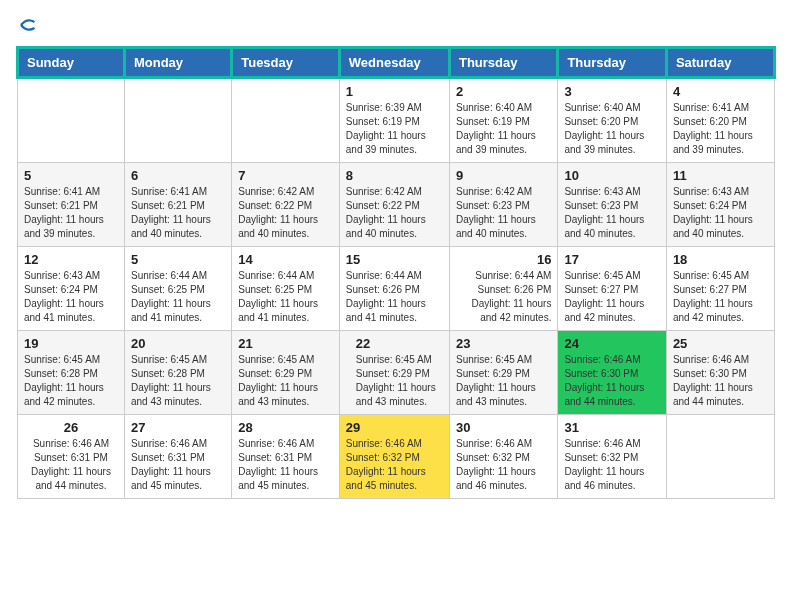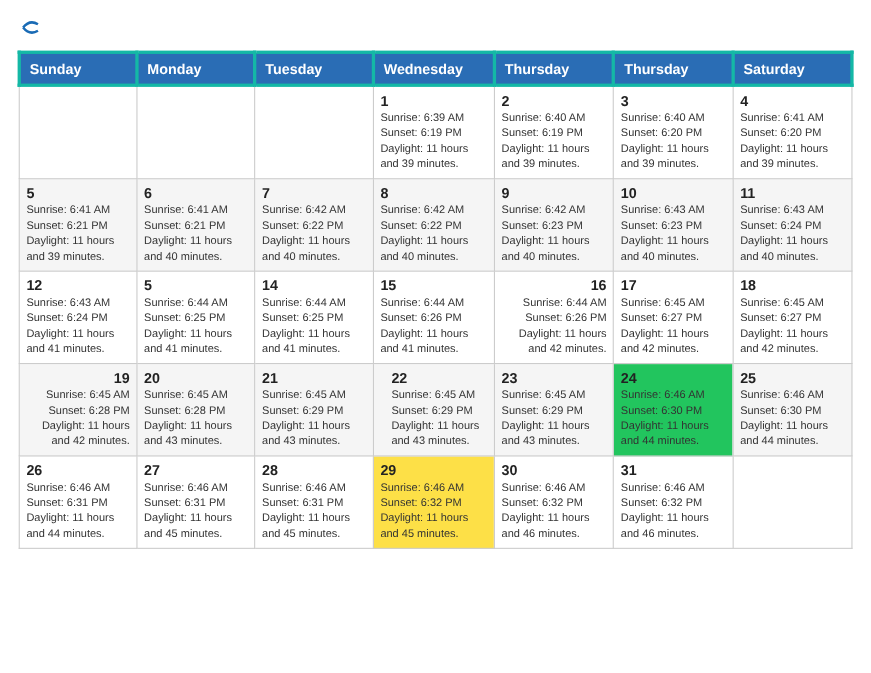--- a/index.html
+++ b/index.html
@@ -237,21 +237,21 @@
 Daylight: 11 hours and 42 minutes.</div>
         </td>
         <td style="background: rgb(255, 255, 255);">
           <div class="day-number">18</div>
           <div class="day-info" style="white-space: pre-line;">Sunrise: 6:45 AM
 Sunset: 6:27 PM
 Daylight: 11 hours and 42 minutes.</div>
         </td>
       </tr>
       <tr>
-        <td style="background: rgb(245, 245, 245); text-align: right;">
+        <td style="background: rgb(245, 245, 245);">
           <div class="day-number">19</div>
           <div class="day-info" style="white-space: pre-line;">Sunrise: 6:45 AM
 Sunset: 6:28 PM
 Daylight: 11 hours and 42 minutes.</div>
         </td>
         <td style="background: rgb(245, 245, 245);">
           <div class="day-number">20</div>
           <div class="day-info" style="white-space: pre-line;">Sunrise: 6:45 AM
 Sunset: 6:28 PM
 Daylight: 11 hours and 43 minutes.</div>
@@ -281,21 +281,21 @@
 Daylight: 11 hours and 44 minutes.</div>
         </td>
         <td style="background: rgb(245, 245, 245);">
           <div class="day-number">25</div>
           <div class="day-info" style="white-space: pre-line;">Sunrise: 6:46 AM
 Sunset: 6:30 PM
 Daylight: 11 hours and 44 minutes.</div>
         </td>
       </tr>
       <tr>
-        <td style="background: rgb(255, 255, 255);">
+        <td style="background: rgb(255, 255, 255); text-align: center;">
           <div class="day-number">26</div>
           <div class="day-info" style="white-space: pre-line;">Sunrise: 6:46 AM
 Sunset: 6:31 PM
 Daylight: 11 hours and 44 minutes.</div>
         </td>
         <td style="background: rgb(255, 255, 255);">
           <div class="day-number">27</div>
           <div class="day-info" style="white-space: pre-line;">Sunrise: 6:46 AM
 Sunset: 6:31 PM
 Daylight: 11 hours and 45 minutes.</div>

